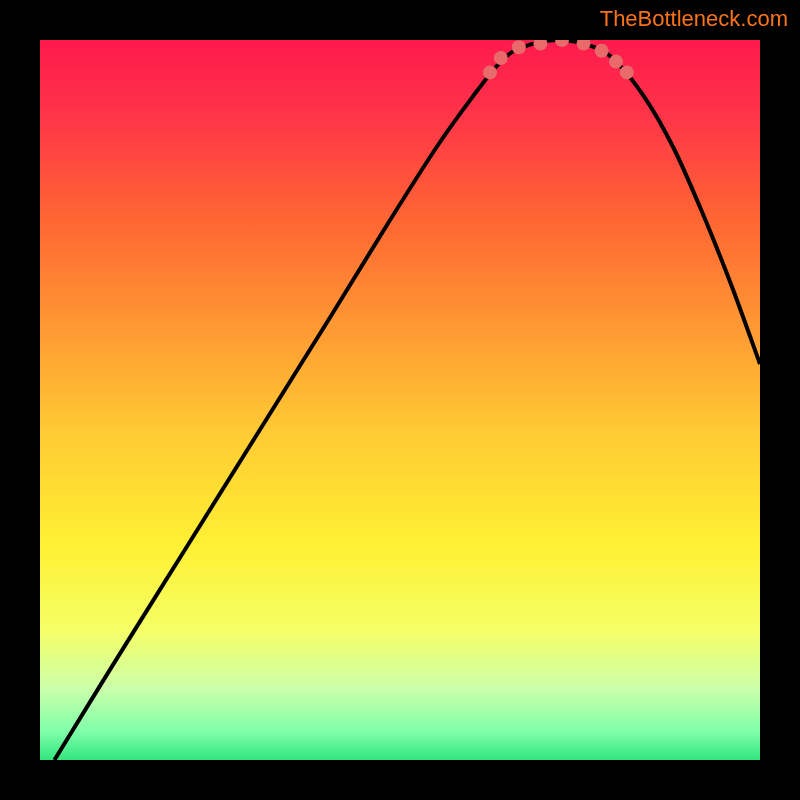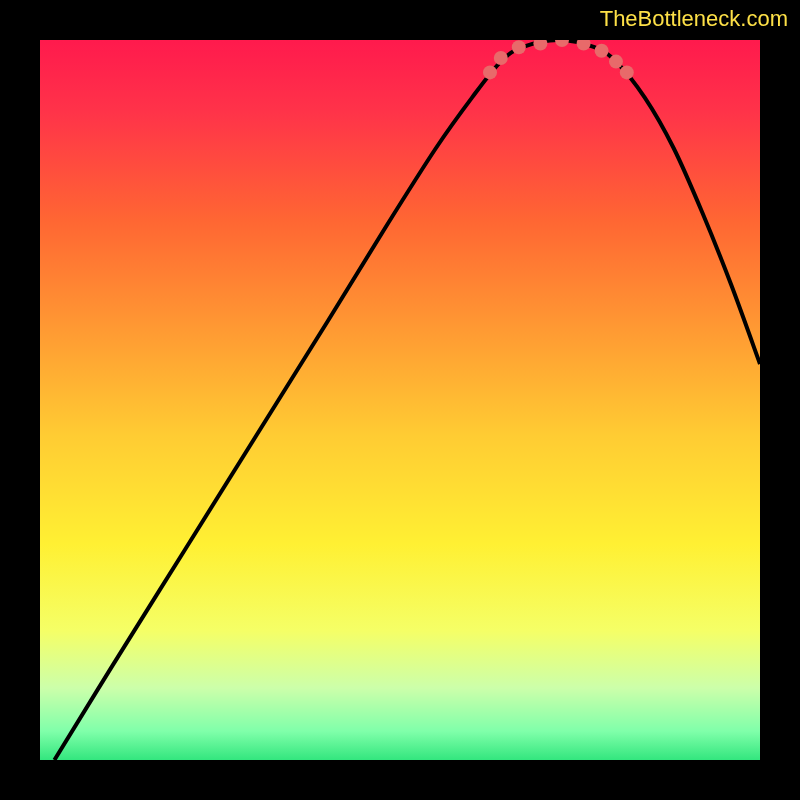--- a/index.html
+++ b/index.html
@@ -8,21 +8,21 @@
     height: 800px;
     background: #000;
     position: relative;
     font-family: Arial, sans-serif;
     overflow: hidden;
   }
   .attribution {
     position: absolute;
     top: 6px;
     right: 12px;
-    color: #fde047;
+    color: #f97316;
     font-size: 22px;
     z-index: 10;
   }
   .plot-area {
     position: absolute;
     left: 40px;
     top: 40px;
     width: 720px;
     height: 720px;
     overflow: hidden;

